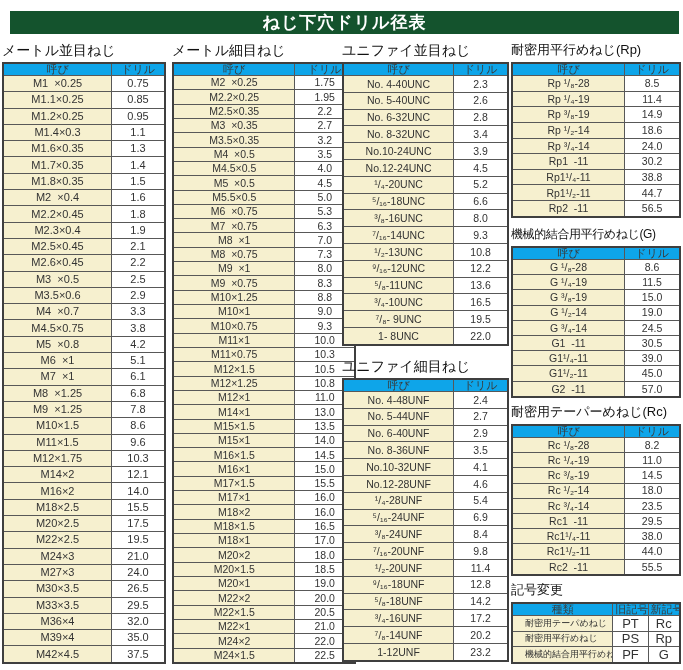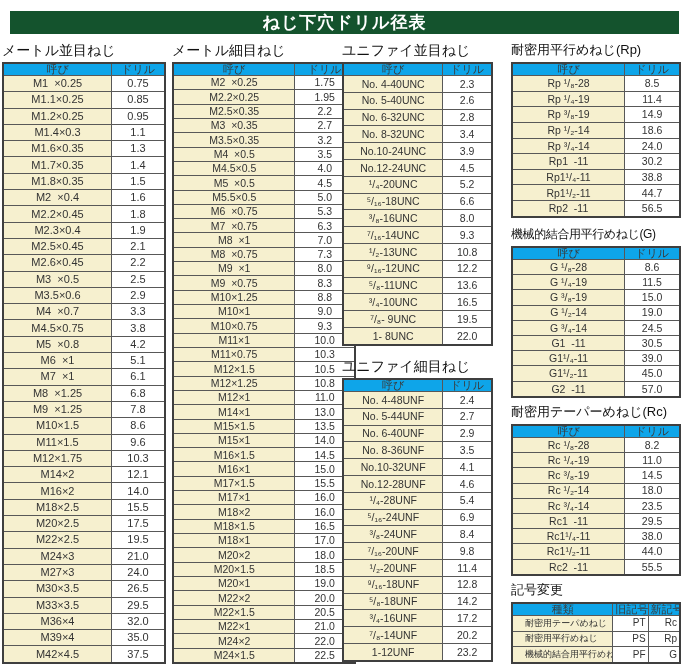--- a/index.html
+++ b/index.html
@@ -8,21 +8,21 @@
     font-family:"Liberation Sans","DejaVu Sans",sans-serif;color:#222;
   }
   .titlebar{
     position:absolute;left:10px;right:4px;top:11px;height:23px;
     background:#14532d;color:#fff;font-size:17px;font-weight:bold;
     text-align:center;line-height:23px;letter-spacing:1px;
   }
   .col{position:absolute;top:40px;}
   .col1{left:2px;width:164px;}
   .col2{left:172px;width:184px;}
-  .col3{left:342px;width:151px;}
+  .col3{left:342px;width:167px;}
   .col4{left:511px;width:170px;}
   .sec-title{
     font-size:14px;font-weight:normal;height:20px;line-height:20px;
     white-space:nowrap;color:#111;margin-bottom:2px;
   }
   .col4 .sec-title{font-size:13px;}
   .sec-title.tight{font-size:12px;letter-spacing:-0.4px;}
   .gap10{margin-top:10px;}
   .gap6{margin-top:6px;}
   .gap4{margin-top:4px;}
@@ -42,21 +42,21 @@
   .c-drill{width:33%;}
   .h602{height:602px;}
   .h284{height:284px;}
   .h156{height:156px;}
   .h152{height:152px;}
   .h62{height:62px;}
   .sym .c-kind{width:60%;}
   .sym .c-old{width:21%;}
   .sym .c-new{width:19%;}
   .sym tbody td:first-child{text-align:left;font-size:9px;padding-left:12px;}
-  .sym tbody td:not(:first-child){font-size:10px;text-align:right;}
+  .sym tbody td:not(:first-child){font-size:13px;}
 </style>
 </head>
 <body>
 
 <div class="page">
 
   <div class="titlebar">ねじ下穴ドリル径表</div>
 
   <div class="col col1">
     <div class="sec-title">メートル並目ねじ</div>

